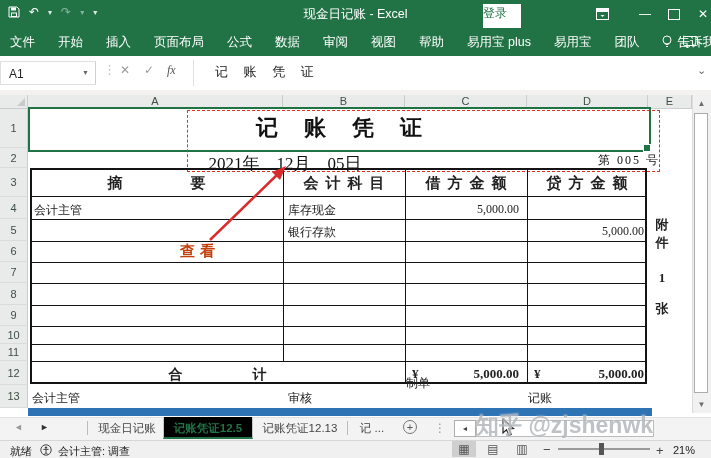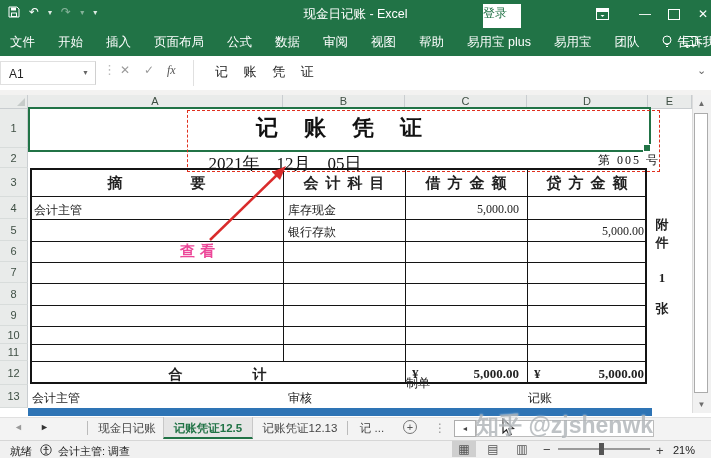--- a/index.html
+++ b/index.html
@@ -33,30 +33,30 @@
   .rowhead{left:0;width:28px;background:#E9EBEA;border-right:1px solid #c9cdd0;
            border-bottom:1px solid #d8dcdb;box-sizing:border-box;text-align:center;
            font-size:11px;color:#3f4f44;display:flex;align-items:center;justify-content:center;}
   .corner{left:0;top:95px;width:28px;height:14px;background:#E9EBEA;
           border-right:1px solid #c9cdd0;border-bottom:1px solid #c9cdd0;box-sizing:border-box;}
   .corner:after{content:"";position:absolute;right:2px;bottom:2px;border-left:8px solid transparent;
           border-bottom:8px solid #c6cbc9;}
   
   .tline{background:#141414;}
   .serif{font-family:"Liberation Serif","DejaVu Serif",serif;}
-  .red{color:#ec4899;}
+  .red{color:#c2410c;}
   
   .vscroll{left:692px;top:95px;width:19px;height:318px;background:#F1F1F1;border-left:1px solid #dcdcdc;box-sizing:border-box;}
   .sarrow{color:#6d6d6d;font-size:8px;text-align:center;width:19px;}
   .vthumb{left:694px;top:113px;width:14px;height:280px;background:#fff;border:1px solid #ababab;box-sizing:border-box;}
   
   .bluebar{left:28px;top:408px;width:624px;height:8px;background:#2E74B5;}
   .tabbar{left:0;top:417px;width:711px;height:23px;background:#F3F3F3;border-top:1px solid #e0e0e0;box-sizing:border-box;}
   .stab{top:417px;height:22px;line-height:22px;text-align:center;font-size:11.5px;color:#444;}
-  .stab.active{background:#e5e5e5;border:1px solid #c8c8c8;border-top:none;border-bottom:2px solid #217346;
+  .stab.active{background:#000000;border:1px solid #c8c8c8;border-top:none;border-bottom:2px solid #217346;
                color:#217346;font-weight:bold;box-sizing:border-box;}
   .tsep{top:421px;width:1px;height:14px;background:#bbb;}
   .statusbar{left:0;top:440px;width:711px;height:18px;background:#F0F0F0;border-top:1px solid #d6d6d6;
              box-sizing:border-box;font-size:11px;color:#333;}
   .viewbtn{top:441px;width:24px;height:16px;text-align:center;line-height:16px;font-size:12px;color:#555;}
   .watermark{left:476px;top:410px;width:235px;font-size:23px;font-weight:bold;
              color:rgba(150,156,162,0.62);text-shadow:0 0 2px rgba(255,255,255,.8);white-space:nowrap;}
 </style>
 </head>
 <body>

